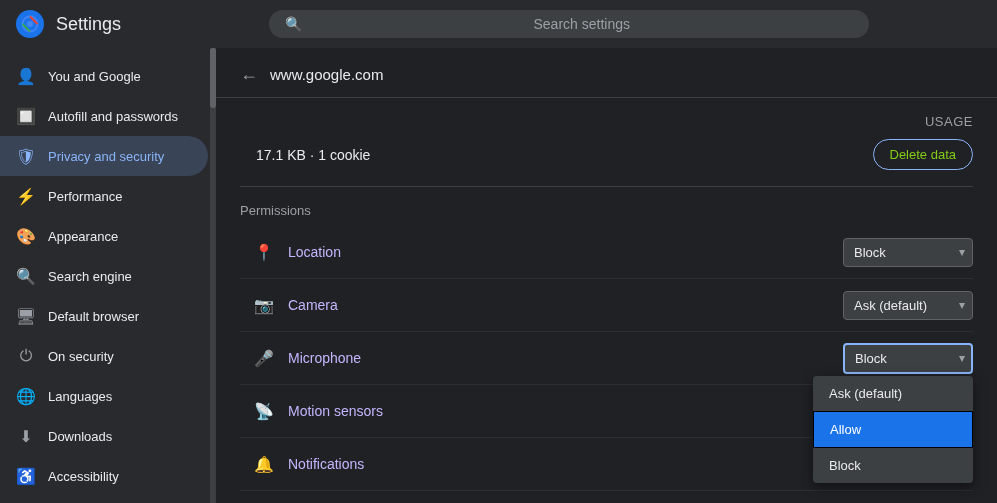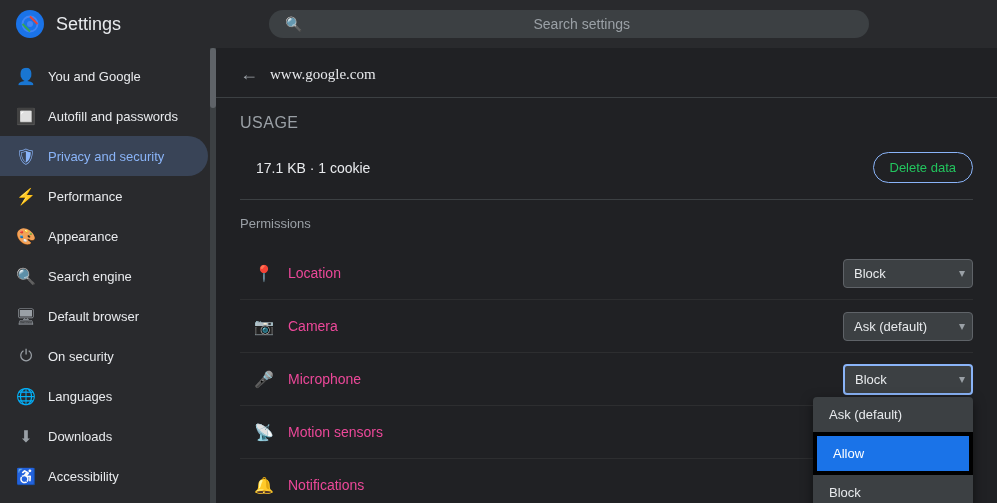--- a/index.html
+++ b/index.html
@@ -133,59 +133,59 @@
     .back-btn {
       cursor: pointer;
       color: #9aa0a6;
       font-size: 18px;
       display: flex;
       align-items: center;
     }
     .site-title {
       font-size: 15px;
       color: #e8eaed;
-      font-family: Liberation Serif, serif;
     }
     .content-body {
       padding: 16px 24px;
     }
     .section-label {
-      font-size: 16px;
-      color: #9aa0a6;
-      margin-bottom: 12px;
+      font-size: 13px;
+      color: #9aa0a6;
+      margin-bottom: 2px;
       text-transform: uppercase;
       letter-spacing: 0.5px;
+      text-align: right;
     }
     .usage-row {
       display: flex;
       align-items: center;
       justify-content: space-between;
       padding: 8px 0 16px 0;
       border-bottom: 1px solid #3c4043;
       margin-bottom: 16px;
     }
     .usage-text {
       font-size: 14px;
       color: #e8eaed;
       padding-left: 16px;
     }
     .btn-outline {
       border: 1px solid #8ab4f8;
       background: transparent;
-      color: #22c55e;
+      color: #84cc16;
       padding: 7px 16px;
       border-radius: 20px;
       cursor: pointer;
       font-size: 13px;
     }
     .permissions-header {
       display: flex;
       align-items: center;
       justify-content: space-between;
-      margin-bottom: 16px;
+      margin-bottom: 8px;
     }
     .permissions-label {
       font-size: 13px;
       color: #9aa0a6;
     }
     .perm-row {
       display: flex;
       align-items: center;
       padding: 10px 0;
       border-bottom: 1px solid #2d2e30;
@@ -198,21 +198,21 @@
       align-items: center;
       justify-content: center;
       color: #9aa0a6;
       font-size: 16px;
       flex-shrink: 0;
       margin-left: 8px;
     }
     .perm-name {
       flex: 1;
       font-size: 14px;
-      color: #ec4899;
+      color: #c4b5fd;
       margin-left: 8px;
     }
     .perm-select {
       background: #3c4043;
       border: 1px solid #5f6368;
       color: #e8eaed;
       border-radius: 4px;
       padding: 6px 28px 6px 10px;
       font-size: 13px;
       cursor: pointer;
@@ -252,21 +252,21 @@
     }
     .dropdown-item {
       padding: 10px 16px;
       font-size: 13px;
       color: #e8eaed;
       cursor: pointer;
     }
     .dropdown-item.highlighted {
       background: #1a73e8;
       color: white;
-      border: 4px solid #000000;
+      border: 1px solid #000000;
     }
   </style>
 </head>
 <body>
 
 <div class="header">
   <div class="header-logo">
     <svg width="18" height="18" viewBox="0 0 24 24" fill="none">
       <circle cx="12" cy="12" r="10" stroke="#4285f4" stroke-width="2.5"></circle>
       <circle cx="12" cy="12" r="4" fill="#4285f4"></circle>

